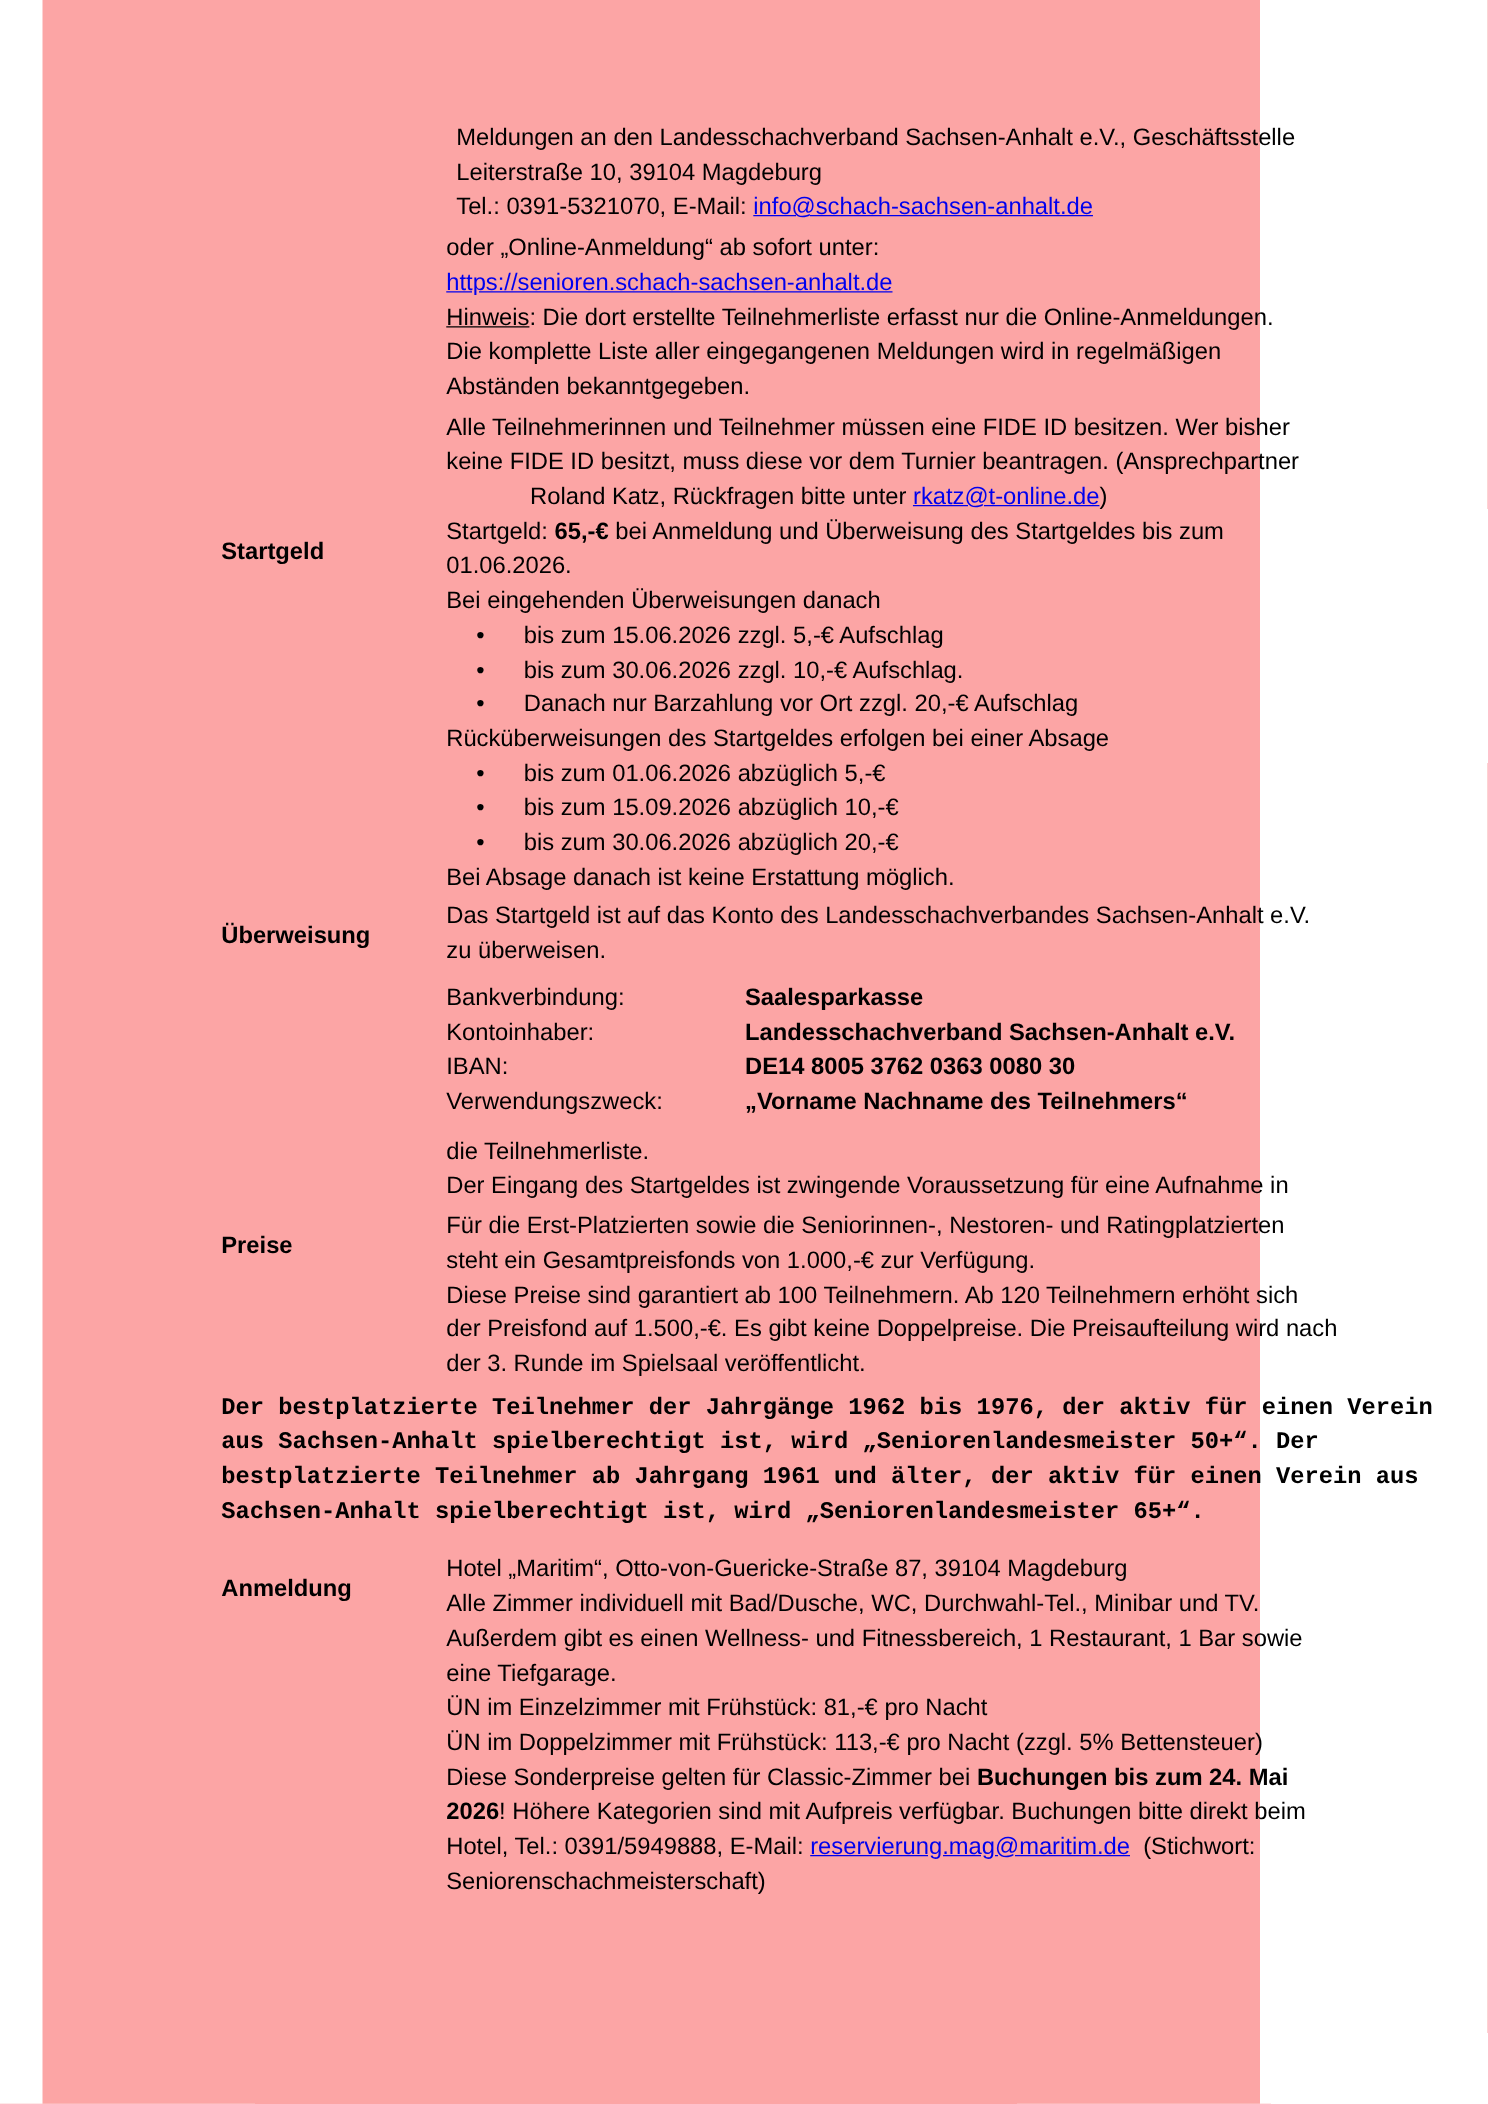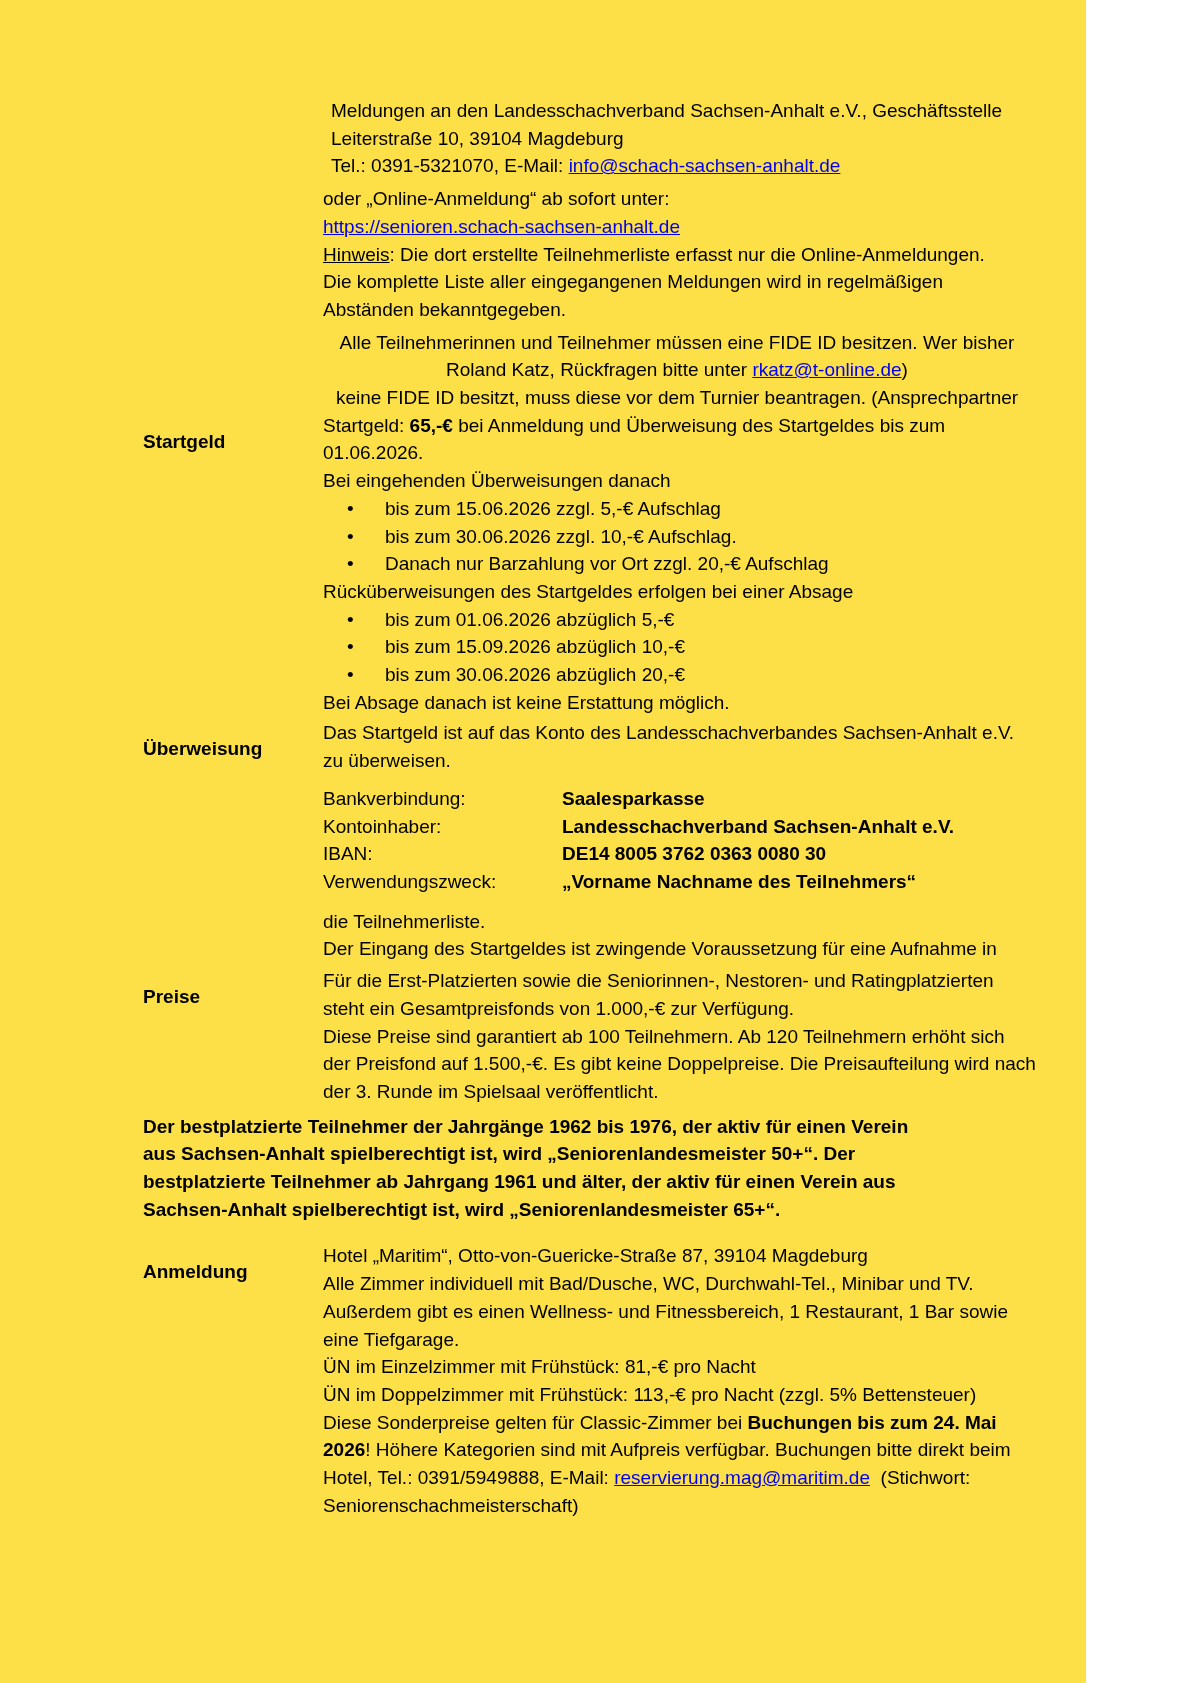--- a/index.html
+++ b/index.html
@@ -5,23 +5,24 @@
   html, body { margin: 0; padding: 0; }
   body {
     width: 1190px;
     height: 1683px;
     background: #ffffff;
     overflow: hidden;
     font-family: "Liberation Sans", "DejaVu Sans", sans-serif;
   }
   .page {
     position: relative;
-    width: 1086px;
+    width: 974px;
     height: 1683px;
-    background: #fde047;
+    background: #fca5a5;
+    margin-left: 34px;
   }
   .doc {
     padding: 97px 55px 0 143px;
     color: #000000;
     font-size: 19px;
     line-height: 27.7px;
   }
   .row { position: relative; }
   .label {
     position: absolute;
@@ -52,21 +53,21 @@
   [data-name="section-meldungen-kontakt"] { margin-top: 0; }
   [data-name="section-meldungen-kontakt"] .content { margin-left: 188px; }
   [data-name="section-online-anmeldung"] { margin-top: 5px; }
   [data-name="section-fide-id"] { margin-top: 5px; text-align: center; }
   [data-name="section-startgeld"] { margin-top: 0; }
   [data-name="section-ueberweisung"] { margin-top: 3px; }
   [data-name="section-bankverbindung"] { margin-top: 10px; }
   [data-name="section-eingang-startgeld"] { margin-top: 12px; }
   [data-name="section-preise"] { margin-top: 4px; }
   [data-name="section-meister-hinweis"] { margin-top: 7px; }
-  [data-name="section-meister-hinweis"] .content { margin-left: 0; font-weight: 700; }
+  [data-name="section-meister-hinweis"] .content { margin-left: 0; font-weight: 700; font-family: Liberation Mono, monospace; }
   [data-name="section-unterkunft"] { margin-top: 19px; }
 </style>
 </head>
 <body style="background: rgb(255, 255, 255);">
 
 <div class="page" data-name="document-page">
   <div class="doc" data-name="document-body" style="color: rgb(0, 0, 0);">
       <div class="row" data-name="section-meldungen-kontakt">
         <div class="content" data-name="section-content">
           <div class="line" data-name="text-line"><span data-name="text-segment">Meldungen an den Landesschachverband Sachsen-Anhalt e.V., Geschäftsstelle</span></div>
@@ -79,22 +80,22 @@
           <div class="line" data-name="text-line"><span data-name="text-segment">oder „Online-Anmeldung“ ab sofort unter:</span></div>
           <div class="line" data-name="text-line"><a class="lnk" href="#" data-name="online-anmeldung-url-link">https://senioren.schach-sachsen-anhalt.de</a></div>
           <div class="line" data-name="text-line"><span data-name="text-segment" class="u">Hinweis</span><span data-name="text-segment">: Die dort erstellte Teilnehmerliste erfasst nur die Online-Anmeldungen.</span></div>
           <div class="line" data-name="text-line"><span data-name="text-segment">Die komplette Liste aller eingegangenen Meldungen wird in regelmäßigen</span></div>
           <div class="line" data-name="text-line"><span data-name="text-segment">Abständen bekanntgegeben.</span></div>
         </div>
       </div>
       <div class="row" data-name="section-fide-id">
         <div class="content" data-name="section-content">
           <div class="line" data-name="text-line"><span data-name="text-segment">Alle Teilnehmerinnen und Teilnehmer müssen eine FIDE ID besitzen. Wer bisher</span></div>
+          <div class="line" data-name="text-line"><span data-name="text-segment">keine FIDE ID besitzt, muss diese vor dem Turnier beantragen. (Ansprechpartner</span></div>
           <div class="line" data-name="text-line"><span data-name="text-segment">Roland Katz, Rückfragen bitte unter </span><a class="lnk" href="#" data-name="email-link-rkatz">rkatz@t-online.de</a><span data-name="text-segment">)</span></div>
-          <div class="line" data-name="text-line"><span data-name="text-segment">keine FIDE ID besitzt, muss diese vor dem Turnier beantragen. (Ansprechpartner</span></div>
         </div>
       </div>
       <div class="row" data-name="section-startgeld">
         <div class="label" data-name="section-label-startgeld">Startgeld</div>
         <div class="content" data-name="section-content">
           <div class="line" data-name="text-line"><span data-name="text-segment">Startgeld: </span><span data-name="text-segment" class="b">65,-€</span><span data-name="text-segment"> bei Anmeldung und Überweisung des Startgeldes bis zum</span></div>
           <div class="line" data-name="text-line"><span data-name="text-segment">01.06.2026.</span></div>
           <div class="line" data-name="text-line"><span data-name="text-segment">Bei eingehenden Überweisungen danach</span></div>
           <div class="line bullet" data-name="bullet-list-item"><span class="dot" data-name="bullet-icon">•</span><span data-name="text-segment">bis zum 15.06.2026 zzgl. 5,-€ Aufschlag</span></div>
           <div class="line bullet" data-name="bullet-list-item"><span class="dot" data-name="bullet-icon">•</span><span data-name="text-segment">bis zum 30.06.2026 zzgl. 10,-€ Aufschlag.</span></div>

